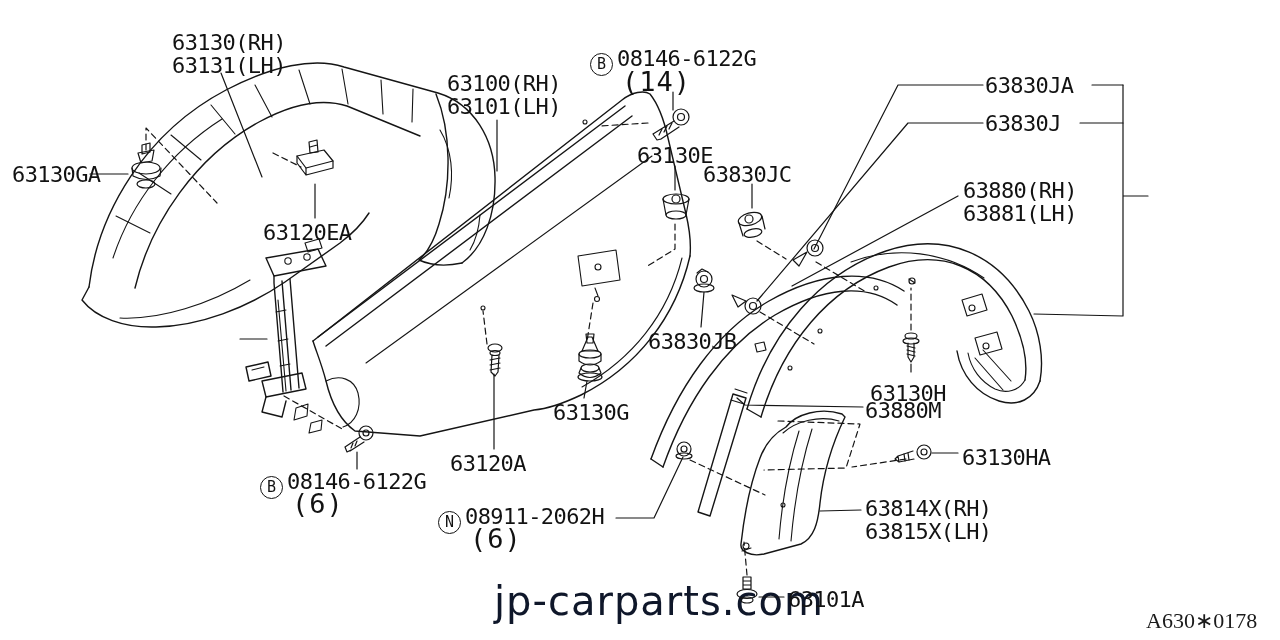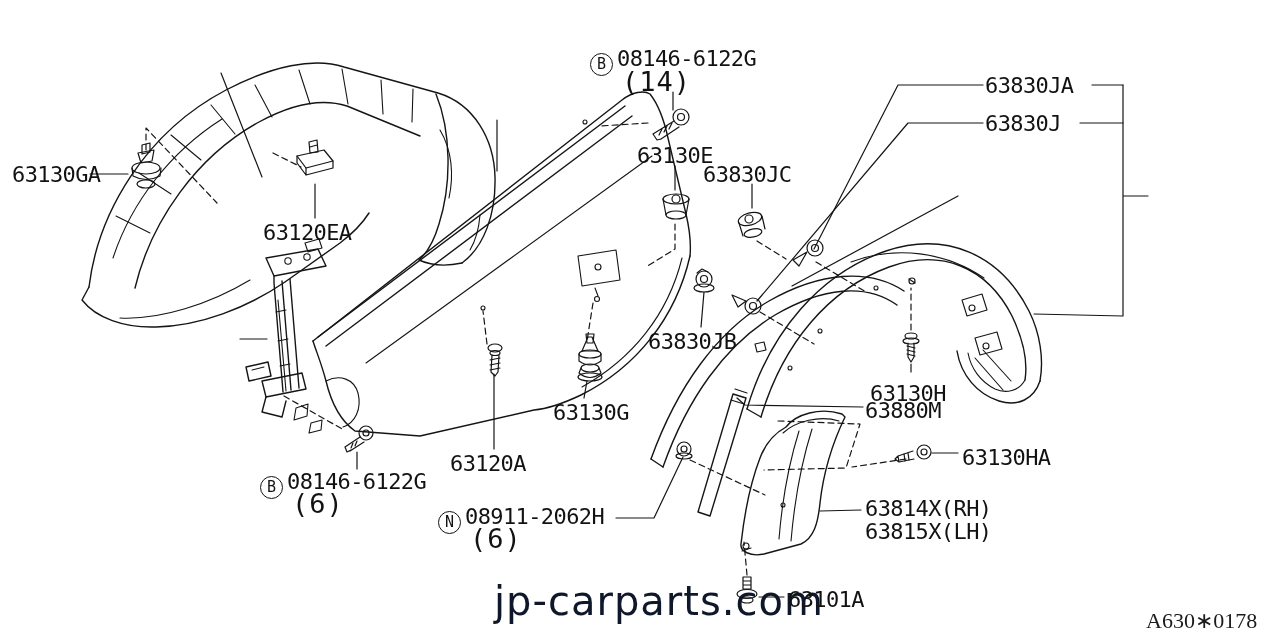--- a/index.html
+++ b/index.html
@@ -248,39 +248,51 @@
       <path d="M487,344 L483,311"></path>
       <path d="M911,330 L911,288"></path>
       <path d="M906,459 L852,467"></path>
       <path d="M778,421 L860,424 L846,468 L764,470"></path>
       <path d="M690,460 L765,495"></path>
       <path d="M284,396 L344,430"></path>
       <path d="M747,575 L744,542"></path>
     </g>
   </svg>
 
+  <div class="lbl two" style="left:172px;top:31px">
+    <span>63130(RH)</span>
+    <span>63131(LH)</span>
+  </div>
 
   <div class="lbl" style="left:12px;top:163px">63130GA</div>
 
   <div class="lbl" style="left:263px;top:221px">63120EA</div>
 
+  <div class="lbl two" style="left:447px;top:72px">
+    <span>63100(RH)</span>
+    <span>63101(LH)</span>
+  </div>
 
   <div class="lbl" style="left:590px;top:47px">
     <span class="circ">B</span><span>08146-6122G</span>
   </div>
   <div class="qty" style="left:622px;top:71px">(14)</div>
 
   <div class="lbl" style="left:637px;top:144px">63130E</div>
 
   <div class="lbl" style="left:703px;top:163px">63830JC</div>
 
   <div class="lbl" style="left:985px;top:74px">63830JA</div>
 
   <div class="lbl" style="left:985px;top:112px">63830J</div>
 
+  <div class="lbl two" style="left:963px;top:179px">
+    <span>63880(RH)</span>
+    <span>63881(LH)</span>
+  </div>
 
 
 
   <div class="lbl" style="left:648px;top:330px">63830JB</div>
 
   <div class="lbl" style="left:553px;top:401px">63130G</div>
 
   <div class="lbl" style="left:450px;top:452px">63120A</div>
 
   <div class="lbl" style="left:870px;top:382px">63130H</div>

